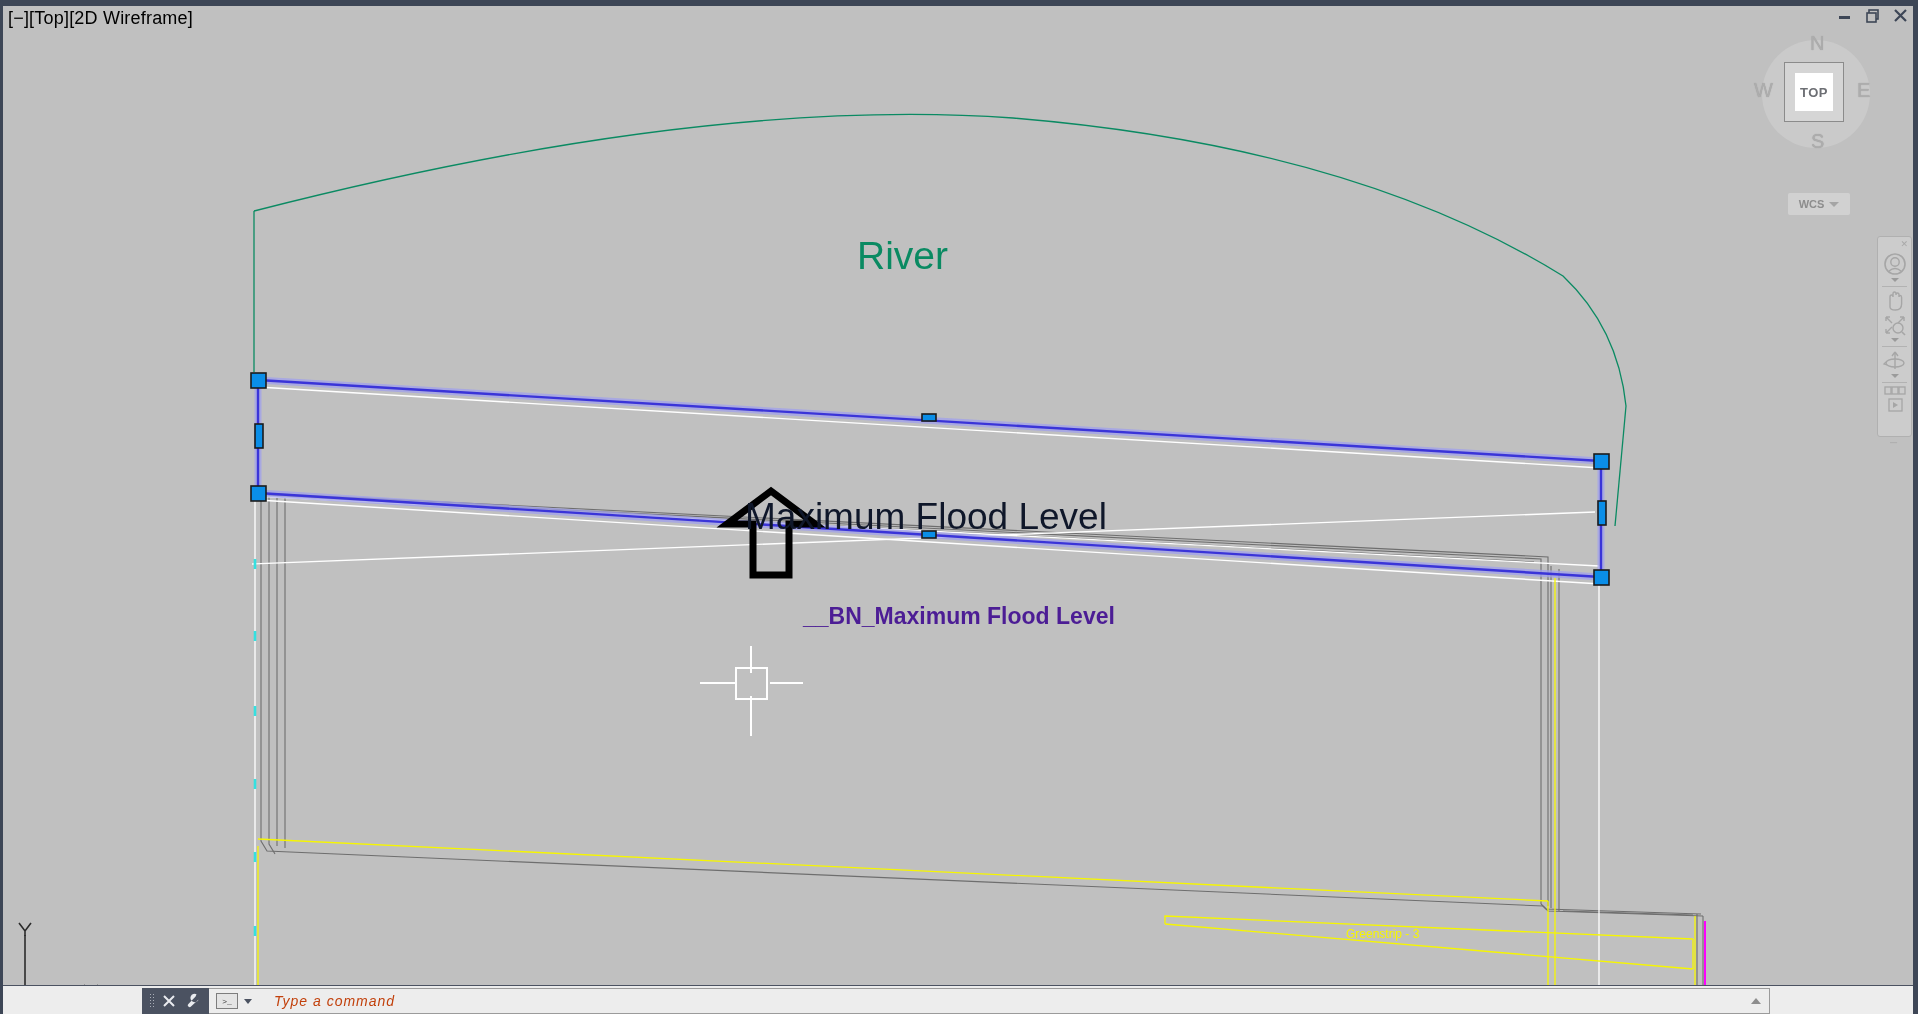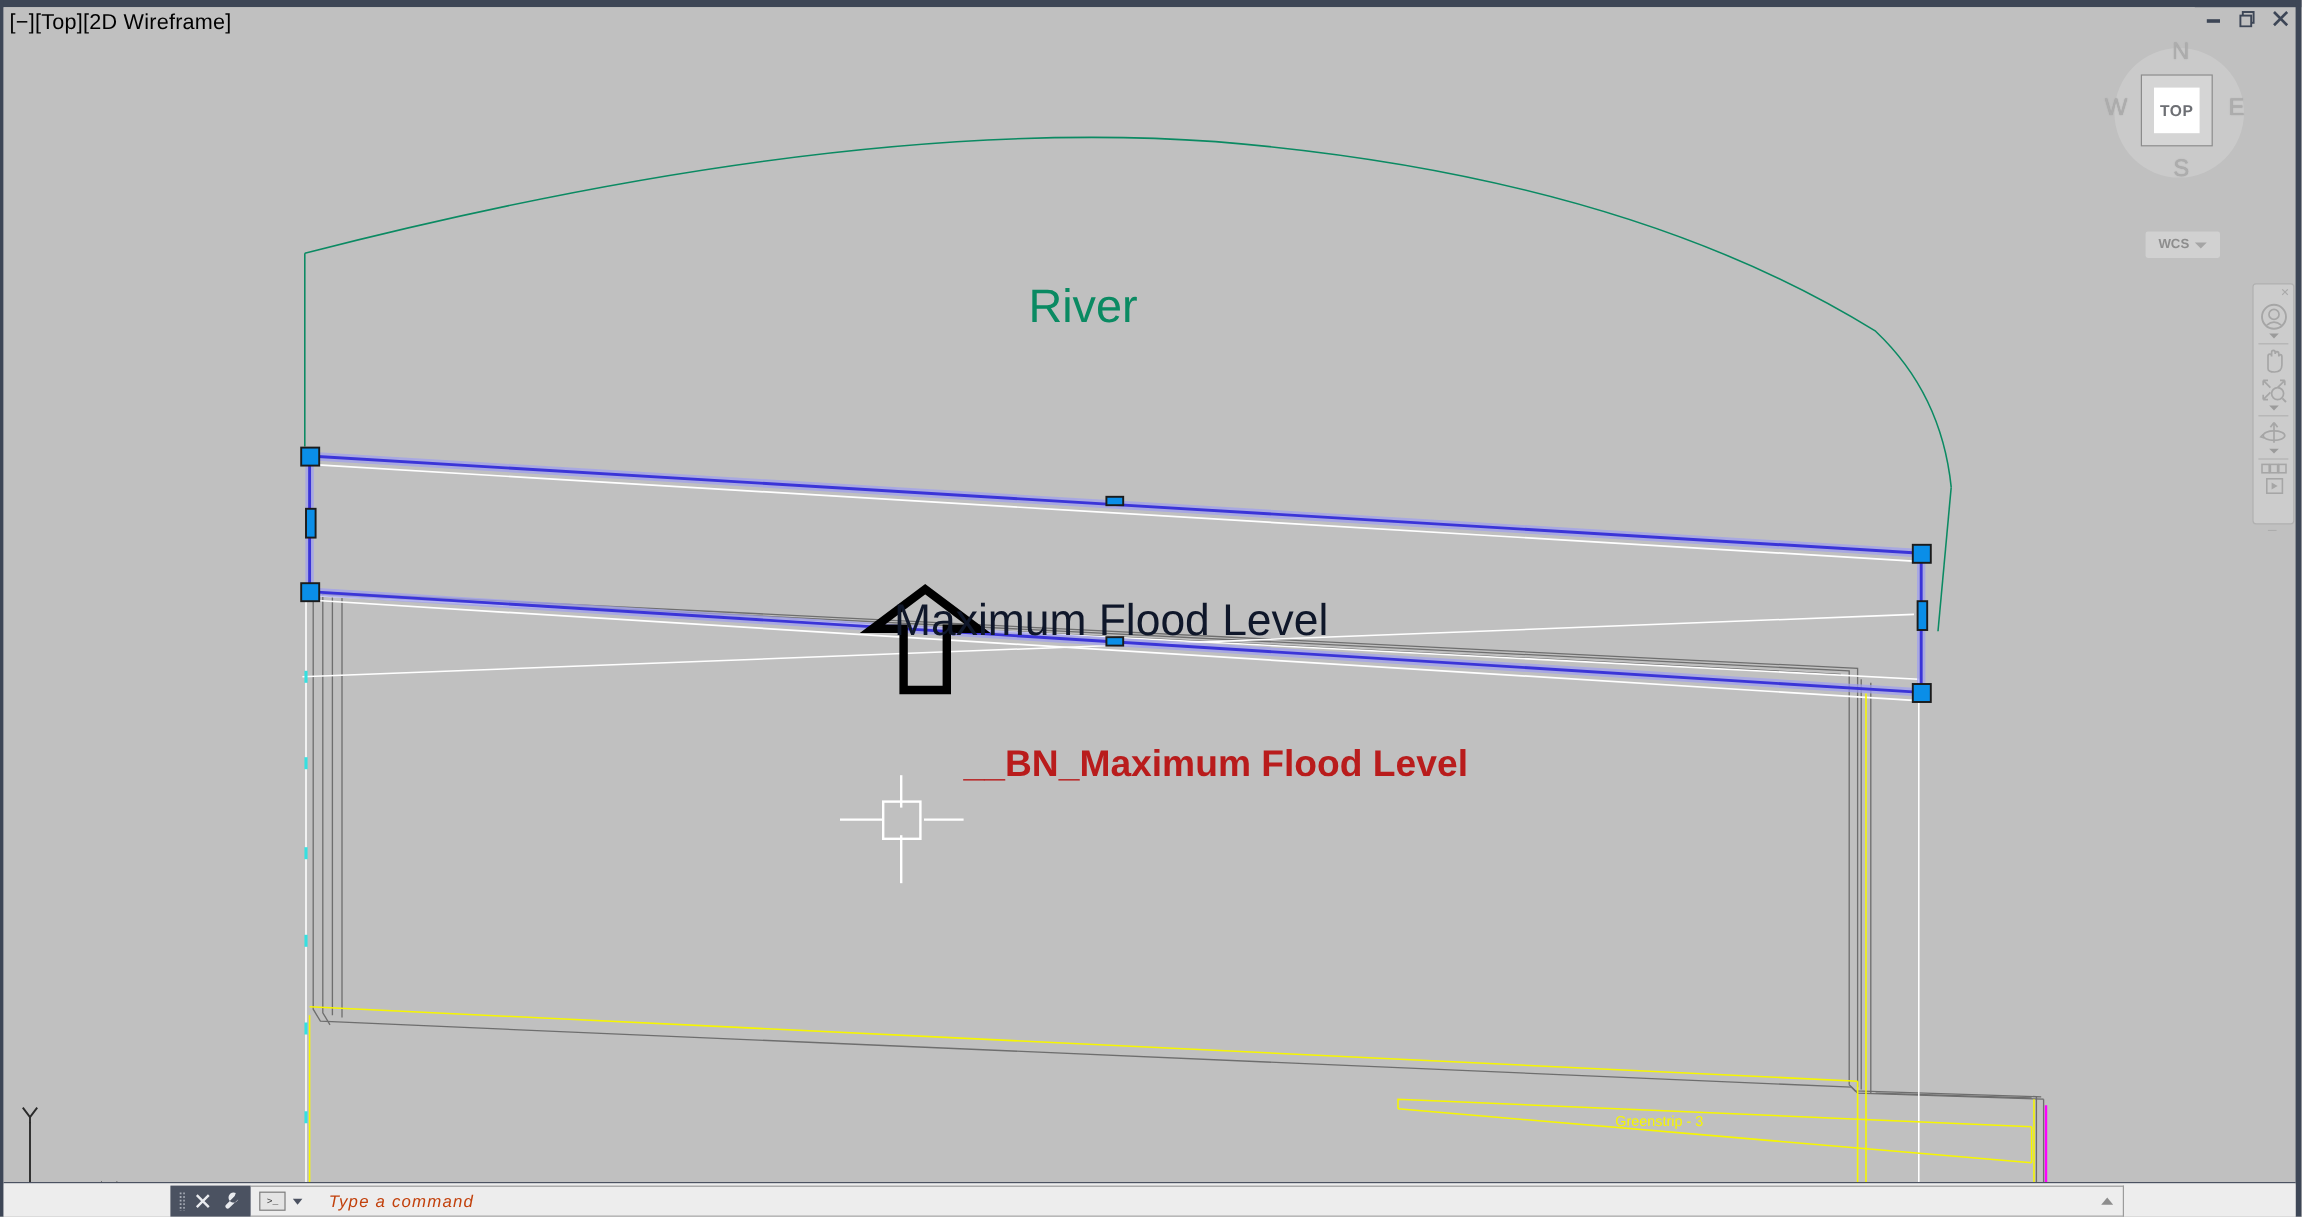--- a/index.html
+++ b/index.html
@@ -62,23 +62,22 @@
     font-family: "Liberation Sans", sans-serif;
   }
   .t-mfl {
     left: 742px; top: 449px;
     font-size: 37px; color: #0f172a;
     font-family: "Liberation Sans", sans-serif;
     margin-top: 41px;
   }
   .t-bn {
     left: 800px; top: 597px;
-    font-size: 31px; font-weight: bold; color: #b91c1c;
+    font-size: 23px; font-weight: bold; color: #4c1d95;
     font-family: "Liberation Sans", sans-serif;
-    margin-top: 16px;
   }
   .t-greenstrip {
     left: 1343px; top: 921px;
     font-size: 12px; color: #f6f600;
     font-family: "Liberation Sans", sans-serif;
   }
 
   
   .viewcube {
     position: absolute; left: 1752px; top: 30px;

